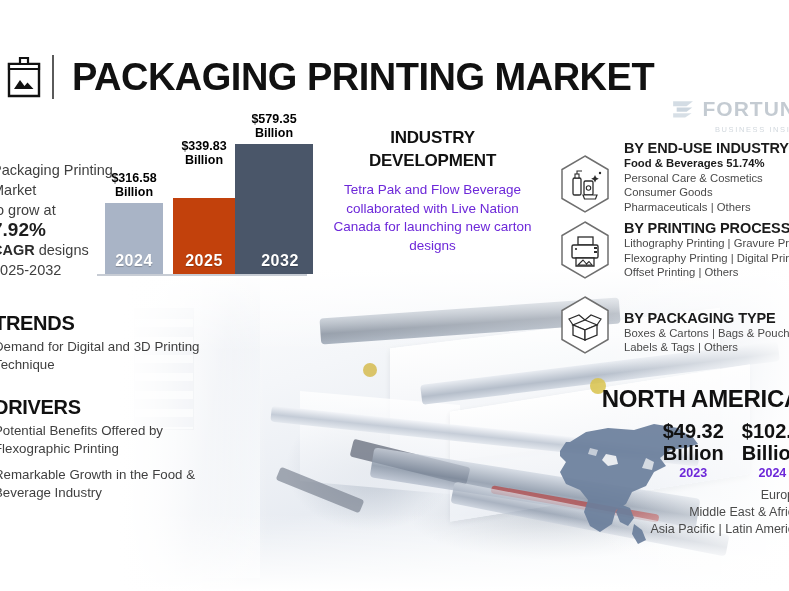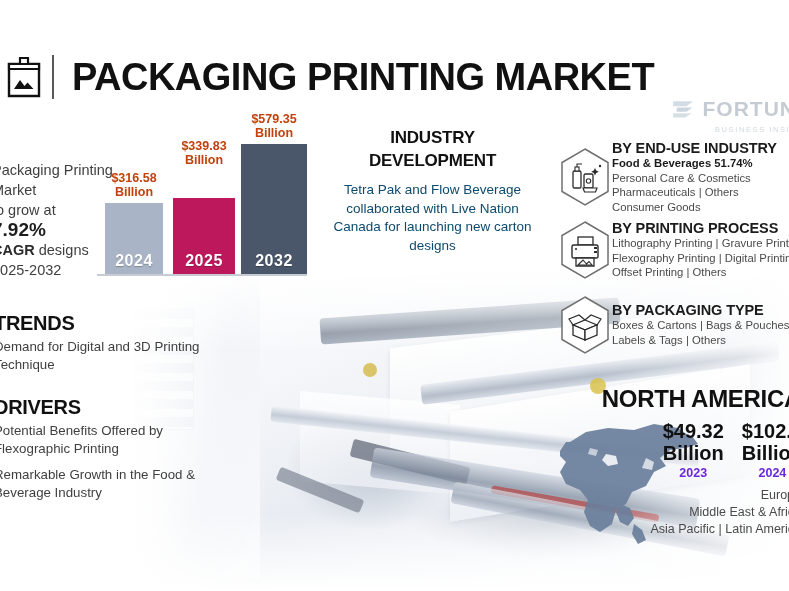--- a/index.html
+++ b/index.html
@@ -53,32 +53,32 @@
   .logo-sub{font-size:7.5px;letter-spacing:1.6px;color:#9aa8b5;margin-left:44px;margin-top:1px;white-space:nowrap;}
 
   
   .lead{position:absolute;left:-8px;top:160px;width:135px;font-size:14.5px;line-height:20px;color:#3f3f3f;}
   .lead b{color:#2b2b2b;font-weight:700;}
   .lead .big{font-size:19px;font-weight:700;color:#1d1d1d;}
 
   
   .chart{position:absolute;left:97px;top:132px;width:210px;height:152px;}
   .bar-wrap{position:absolute;bottom:10px;display:flex;flex-direction:column;align-items:center;}
-  .bar-lbl{font-size:12.5px;font-weight:700;line-height:13.5px;text-align:center;color:#c2410c;margin-bottom:4px;white-space:nowrap;}
+  .bar-lbl{font-size:12.5px;font-weight:700;line-height:13.5px;text-align:center;color:#000000;margin-bottom:4px;white-space:nowrap;}
   .bar{width:100%;position:relative;display:flex;align-items:flex-end;justify-content:center;}
   .bar-year{font-size:16px;font-weight:700;color:#fff;letter-spacing:.5px;margin-bottom:4px;text-shadow:0 1px 1px rgba(0,0,0,.25);}
   .axis{position:absolute;left:0;bottom:8px;width:210px;height:2px;background:#c7ccd4;}
 
   
   .indev{position:absolute;left:325px;top:126px;width:215px;text-align:center;}
   .indev h2{margin:0;font-size:17px;font-weight:700;line-height:23px;letter-spacing:-.2px;color:#111;}
-  .indev p{margin:9px 0 0;font-size:13.5px;line-height:18.5px;color:#0c4a6e;}
-
-  
-  .seg{position:absolute;display:flex;align-items:center;gap:0;}
+  .indev p{margin:9px 0 0;font-size:13.5px;line-height:18.5px;color:#6d28d9;}
+
+  
+  .seg{position:absolute;display:flex;align-items:flex-end;gap:12px;}
   .hex{width:54px;height:60px;flex:0 0 54px;position:relative;}
   .seg-txt h3{margin:0;font-size:14.5px;font-weight:700;letter-spacing:-.1px;color:#1b1b1b;white-space:nowrap;}
   .seg-txt .l{font-size:11.3px;line-height:14.6px;color:#4a4a4a;white-space:nowrap;}
   .seg-txt .l.bold{font-weight:700;color:#1b1b1b;}
 
   
   .na-title{position:absolute;right:-12px;top:385px;font-size:24px;font-weight:700;letter-spacing:-.3px;color:#111;white-space:nowrap;}
   .na-map{position:absolute;left:560px;top:412px;width:150px;height:135px;opacity:.92;}
   .na-vals{position:absolute;right:-14px;top:420px;display:flex;gap:18px;}
   .na-val{text-align:center;}
@@ -159,30 +159,30 @@
       </div>
       <div class="bar" id="b0" style="height: 71px; background: rgb(169, 180, 198);">
         <span class="bar-year">2024</span>
       </div>
     </div>
 
     <div class="bar-wrap" id="bw1" style="left: 76px; width: 62px; gap: 27px;">
       <div class="bar-lbl">
         <span>$339.83</span><br><span>Billion</span>
       </div>
-      <div class="bar" id="b1" style="height: 76px; background: #be185d;">
+      <div class="bar" id="b1" style="height: 76px; background: #c2410c;">
         <span class="bar-year">2025</span>
       </div>
     </div>
 
     <div class="bar-wrap" id="bw2" style="left: 144px; width: 66px;">
       <div class="bar-lbl">
         <span>$579.35</span><br><span>Billion</span>
       </div>
-      <div class="bar" id="b2" style="height: 130px; background: rgb(74, 86, 105);">
+      <div class="bar" id="b2" style="height: 130px; background: rgb(74, 86, 105); padding-left: 12px;">
         <span class="bar-year">2032</span>
       </div>
     </div>
   </div>
 
   <div class="indev">
     <h2>
       <span>INDUSTRY</span><br><span>DEVELOPMENT</span>
     </h2>
     <p>Tetra Pak and Flow Beverage collaborated with Live Nation Canada for launching new carton designs</p>
@@ -199,22 +199,22 @@
         <circle cx="30.5" cy="34" r="2.2" fill="none" stroke="#2b2b2b" stroke-width="1.1"></circle>
         <path d="M25 41 h14 l-1.5 4 h-11 z" fill="#fff" stroke="#2b2b2b" stroke-width="1.2"></path>
         <path d="M37 21 l1.2 2.6 2.6 1.2 -2.6 1.2 -1.2 2.6 -1.2-2.6 -2.6-1.2 2.6-1.2z" fill="#2b2b2b"></path>
         <circle cx="42" cy="19" r="1.2" fill="#2b2b2b"></circle>
       </svg>
     </div>
     <div class="seg-txt">
       <h3>BY END-USE INDUSTRY</h3>
       <div class="l bold">Food &amp; Beverages 51.74%</div>
       <div class="l">Personal Care &amp; Cosmetics</div>
+      <div class="l">Consumer Goods</div>
       <div class="l">Pharmaceuticals  |  Others</div>
-      <div class="l">Consumer Goods</div>
     </div>
   </div>
 
   <div class="seg" style="left:558px;top:220px;">
     <div class="hex">
       <svg width="54" height="60" viewBox="0 0 54 60">
         <polygon points="27,2 50,15.5 50,44.5 27,58 4,44.5 4,15.5" fill="#fff" stroke="#6f6f6f" stroke-width="1.5"></polygon>
         <rect x="20" y="17" width="15" height="8" fill="#fff" stroke="#2b2b2b" stroke-width="1.3"></rect>
         <rect x="14" y="25" width="26" height="13" rx="1.6" fill="#fff" stroke="#2b2b2b" stroke-width="1.4"></rect>
         <circle cx="18" cy="29" r="1.1" fill="#2b2b2b"></circle>

